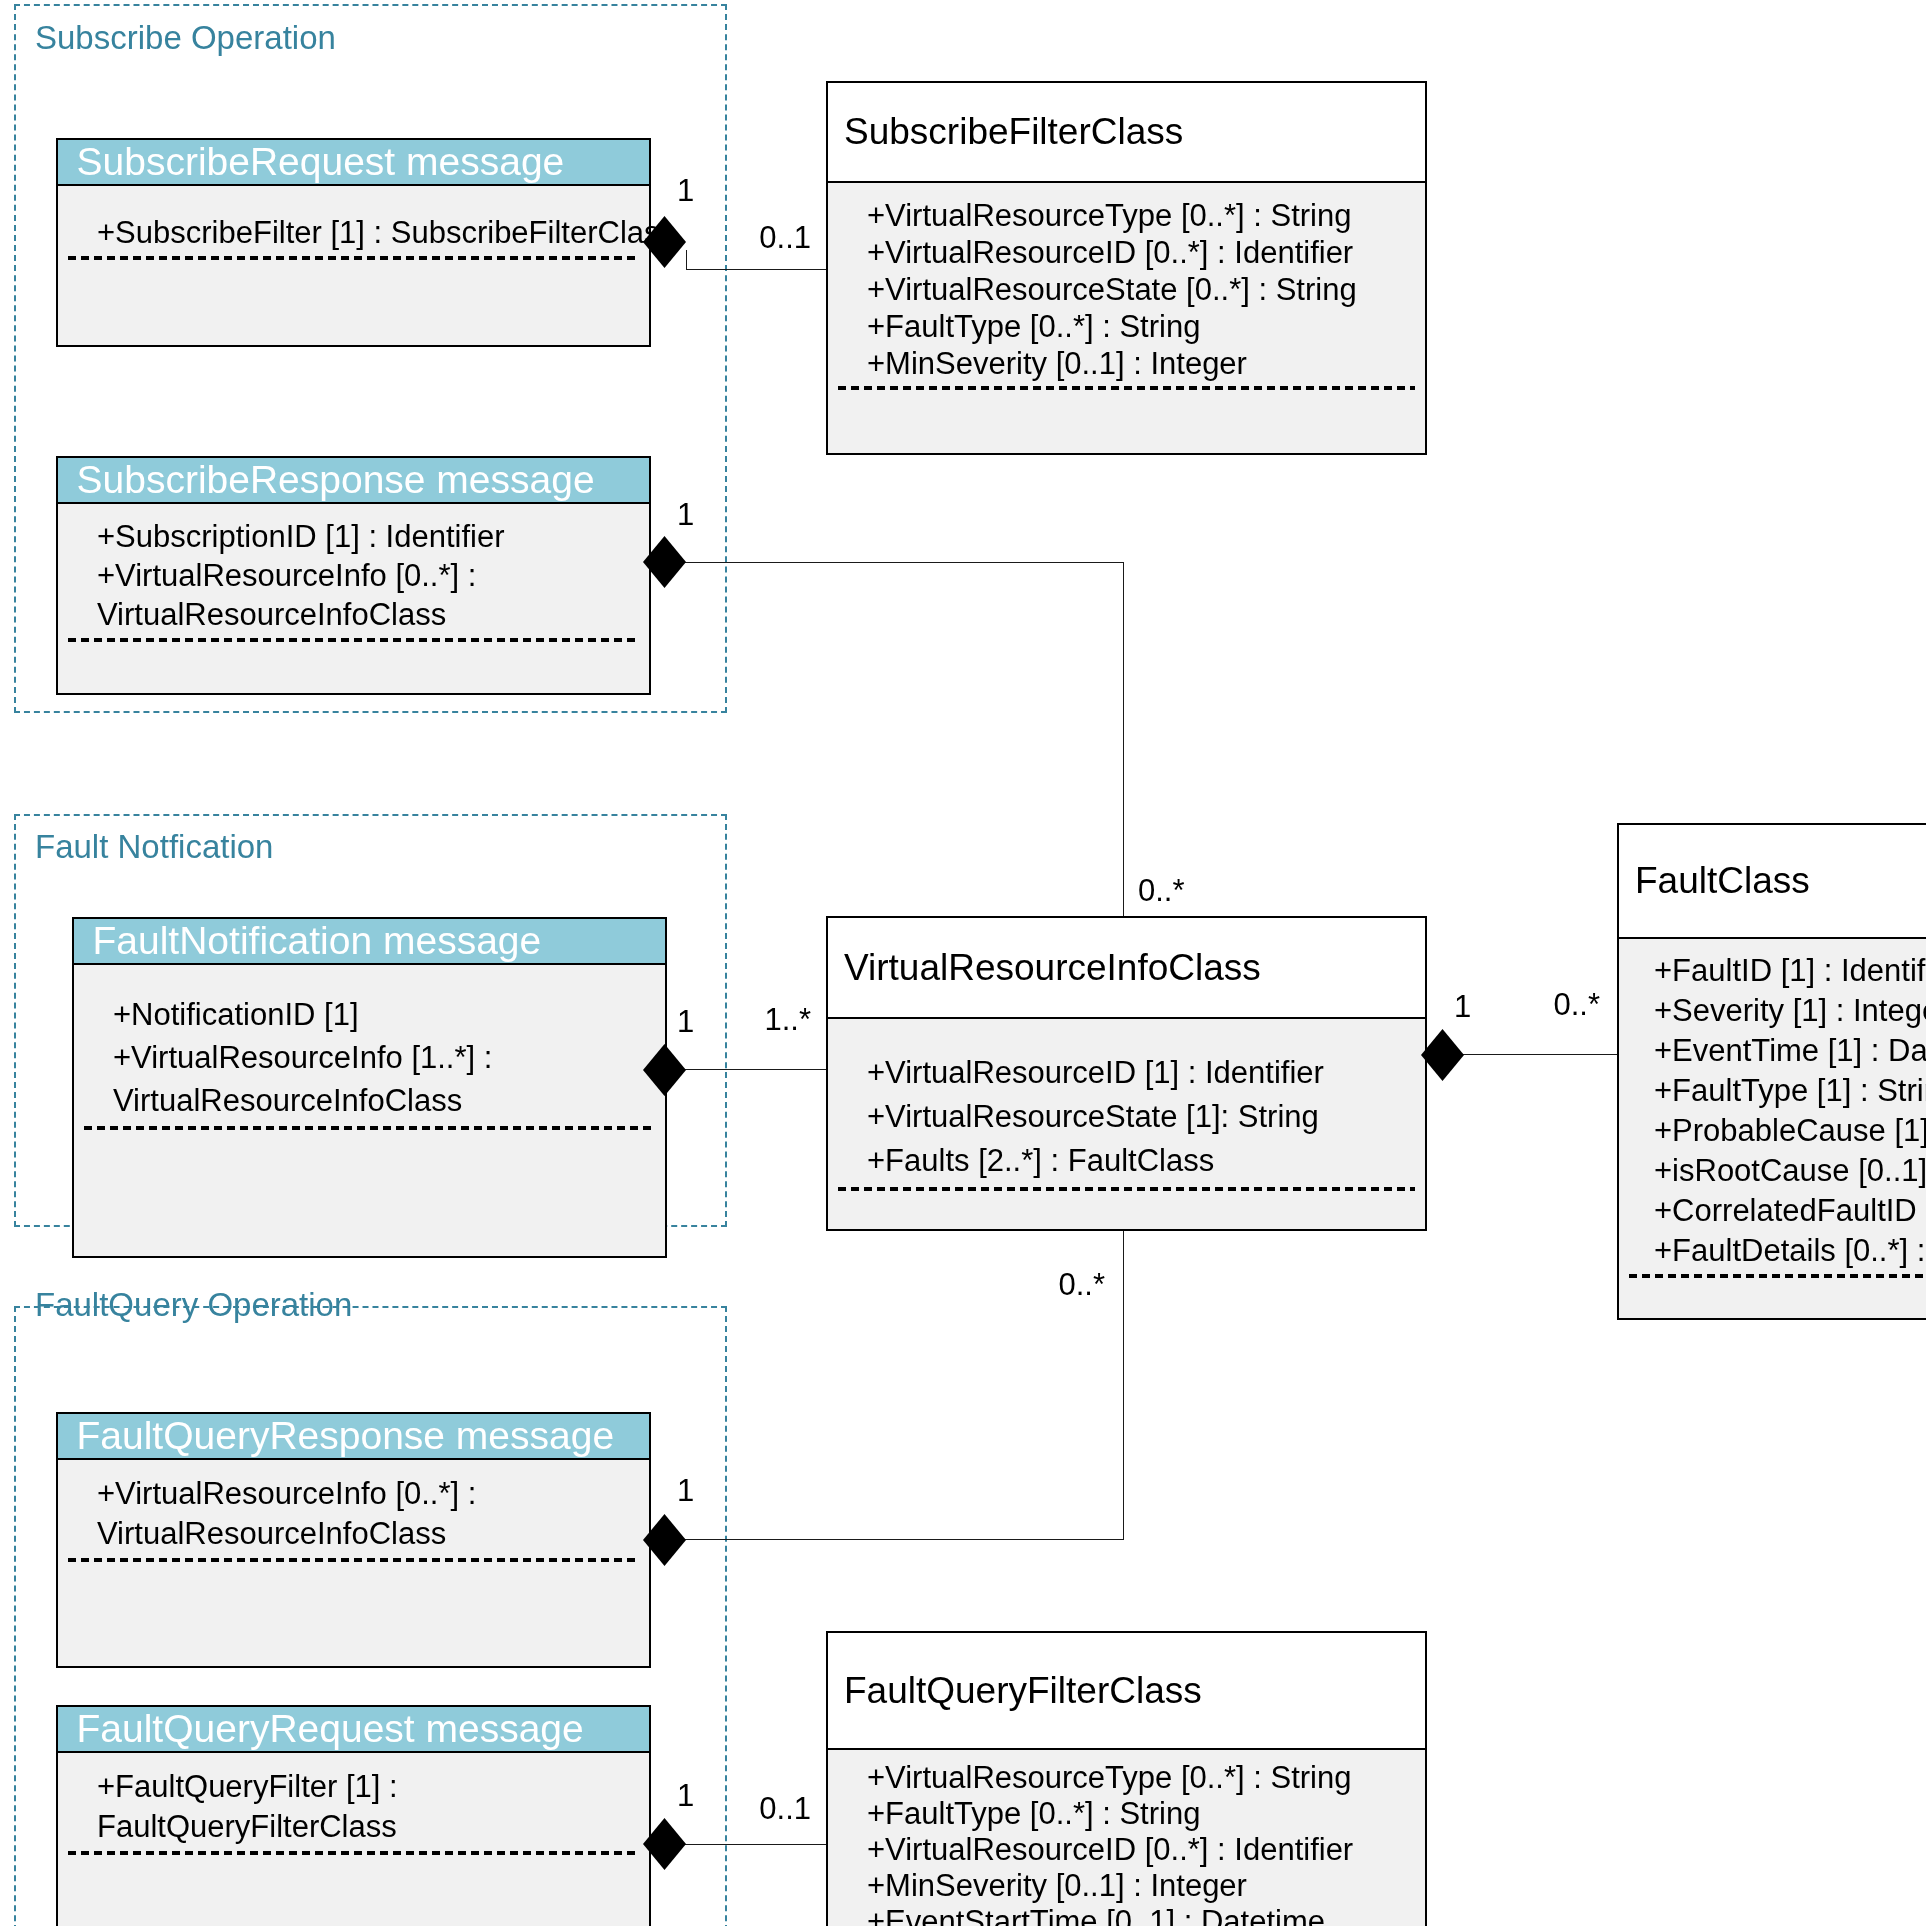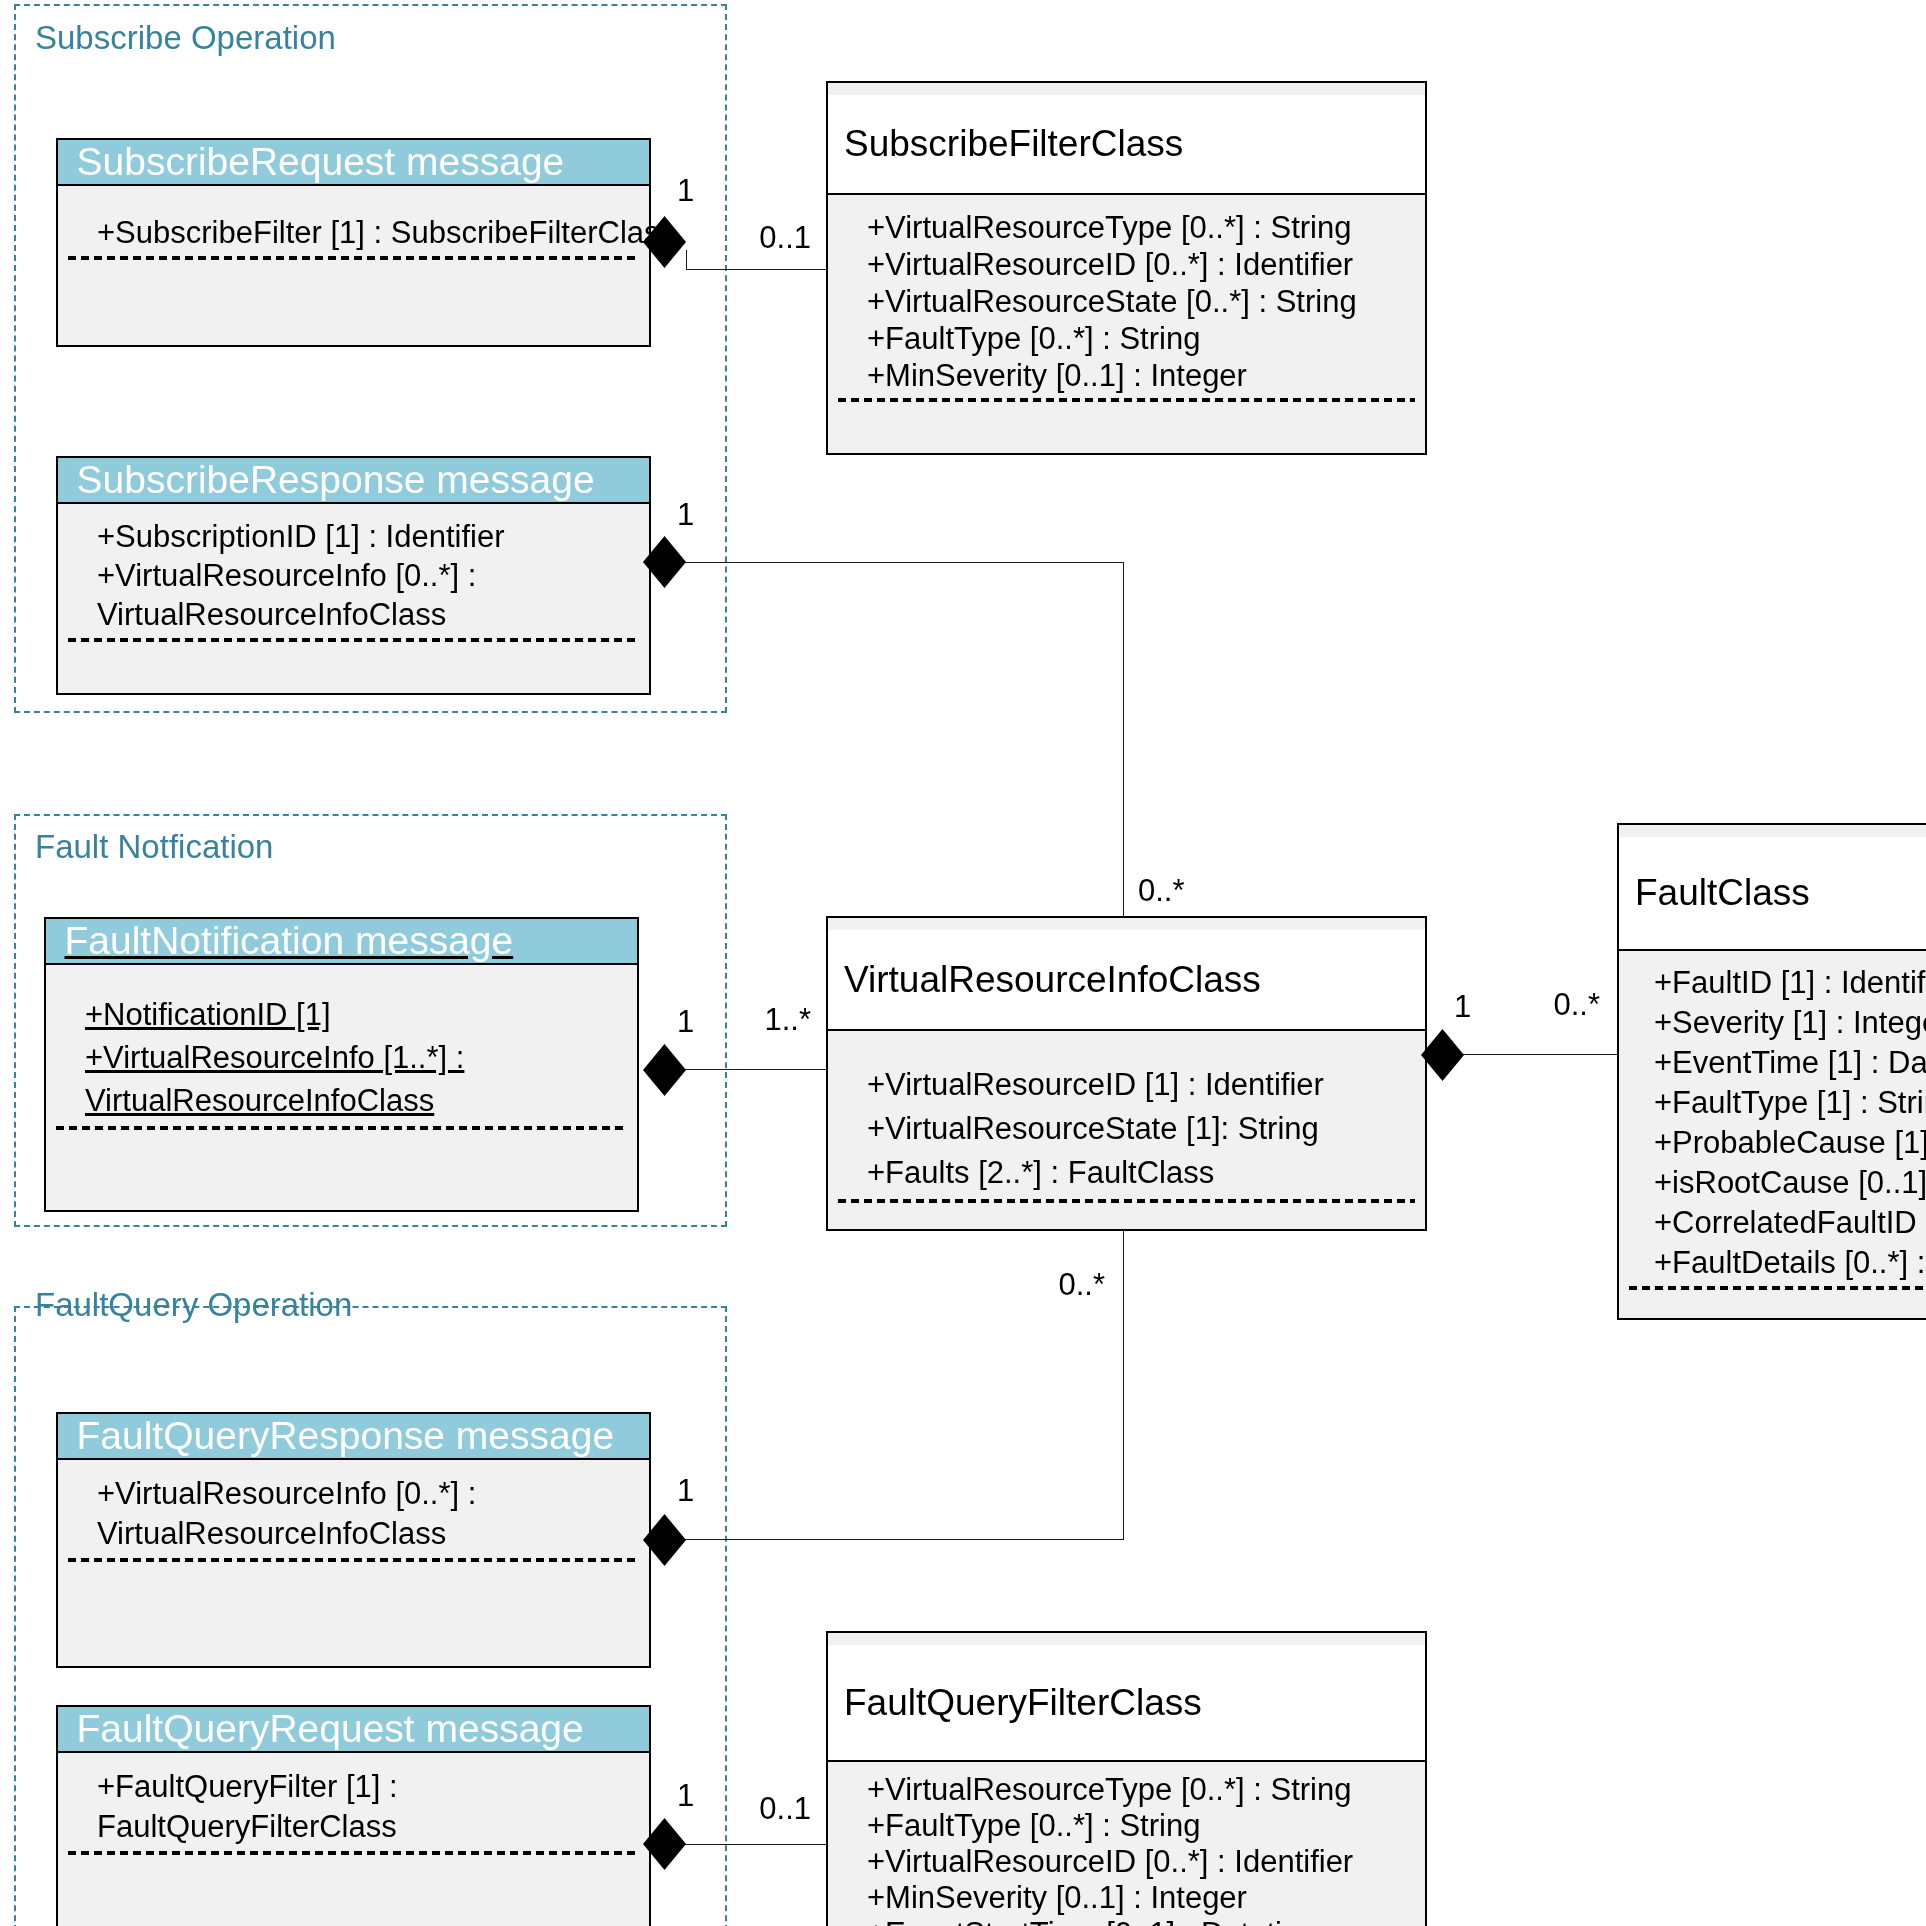--- a/index.html
+++ b/index.html
@@ -8,21 +8,21 @@
     font-family:"Liberation Sans", sans-serif;color:#000;overflow:hidden;
   }
   
   .section{position:absolute;border:2.3px dashed #37839e;box-sizing:border-box;background:transparent;}
   .sec-title{position:absolute;font-size:33px;color:#37839e;white-space:nowrap;}
   
   .box{position:absolute;border:2.3px solid #000;box-sizing:border-box;background:#f1f1f1;display:flex;flex-direction:column;}
   .mheader{background:#8fcbda;border-bottom:2.3px solid #000;display:flex;align-items:center;
            padding-left:18.5px;font-size:39px;color:#ffffff;white-space:nowrap;flex:0 0 auto;}
   .ctitle{background:#ffffff;border-bottom:2.7px solid #000;display:flex;align-items:center;
-          padding-left:16px;font-size:37px;color:#000;white-space:nowrap;flex:0 0 auto;margin-top:12px;}
+          padding-left:16px;font-size:37px;color:#000;white-space:nowrap;flex:0 0 auto;}
   .cbody{flex:1 1 auto;background:#f1f1f1;}
   .attrs{font-size:31px;padding-left:39px;padding-right:7.7px;}
   .attr{white-space:nowrap;}
   .dashsep{height:3.9px;margin:3.9px 10px 0 10px;
     background:repeating-linear-gradient(90deg,#000 0 7.7px,transparent 7.7px 13px);}
   
   .hline{position:absolute;height:1.2px;background:#1a1a1a;}
   .vline{position:absolute;width:1.2px;background:#1a1a1a;}
   .diamond{position:absolute;width:43px;height:52px;background:#000;
     clip-path:polygon(50% 0,100% 50%,50% 100%,0 50%);}
@@ -77,21 +77,21 @@
     <div class="cbody">
       <div class="attrs" style="padding-top:13px;line-height:39px;">
         <div class="attr">+SubscriptionID [1] : Identifier</div>
         <div class="attr">+VirtualResourceInfo [0..*] :</div>
         <div class="attr">VirtualResourceInfoClass</div>
       </div>
       <div class="dashsep"></div>
     </div>
   </div>
 
-  <div class="box" style="left:44px;top:917px;width:595px;height:295px;text-decoration:underline;">
+  <div class="box" style="left:72px;top:917px;width:595px;height:341px;">
     <div class="mheader">
       <span>FaultNotification message</span>
     </div>
     <div class="cbody">
       <div class="attrs" style="padding-top:28px;line-height:43px;">
         <div class="attr">+NotificationID [1]</div>
         <div class="attr">+VirtualResourceInfo [1..*] :</div>
         <div class="attr">VirtualResourceInfoClass</div>
       </div>
       <div class="dashsep"></div>

